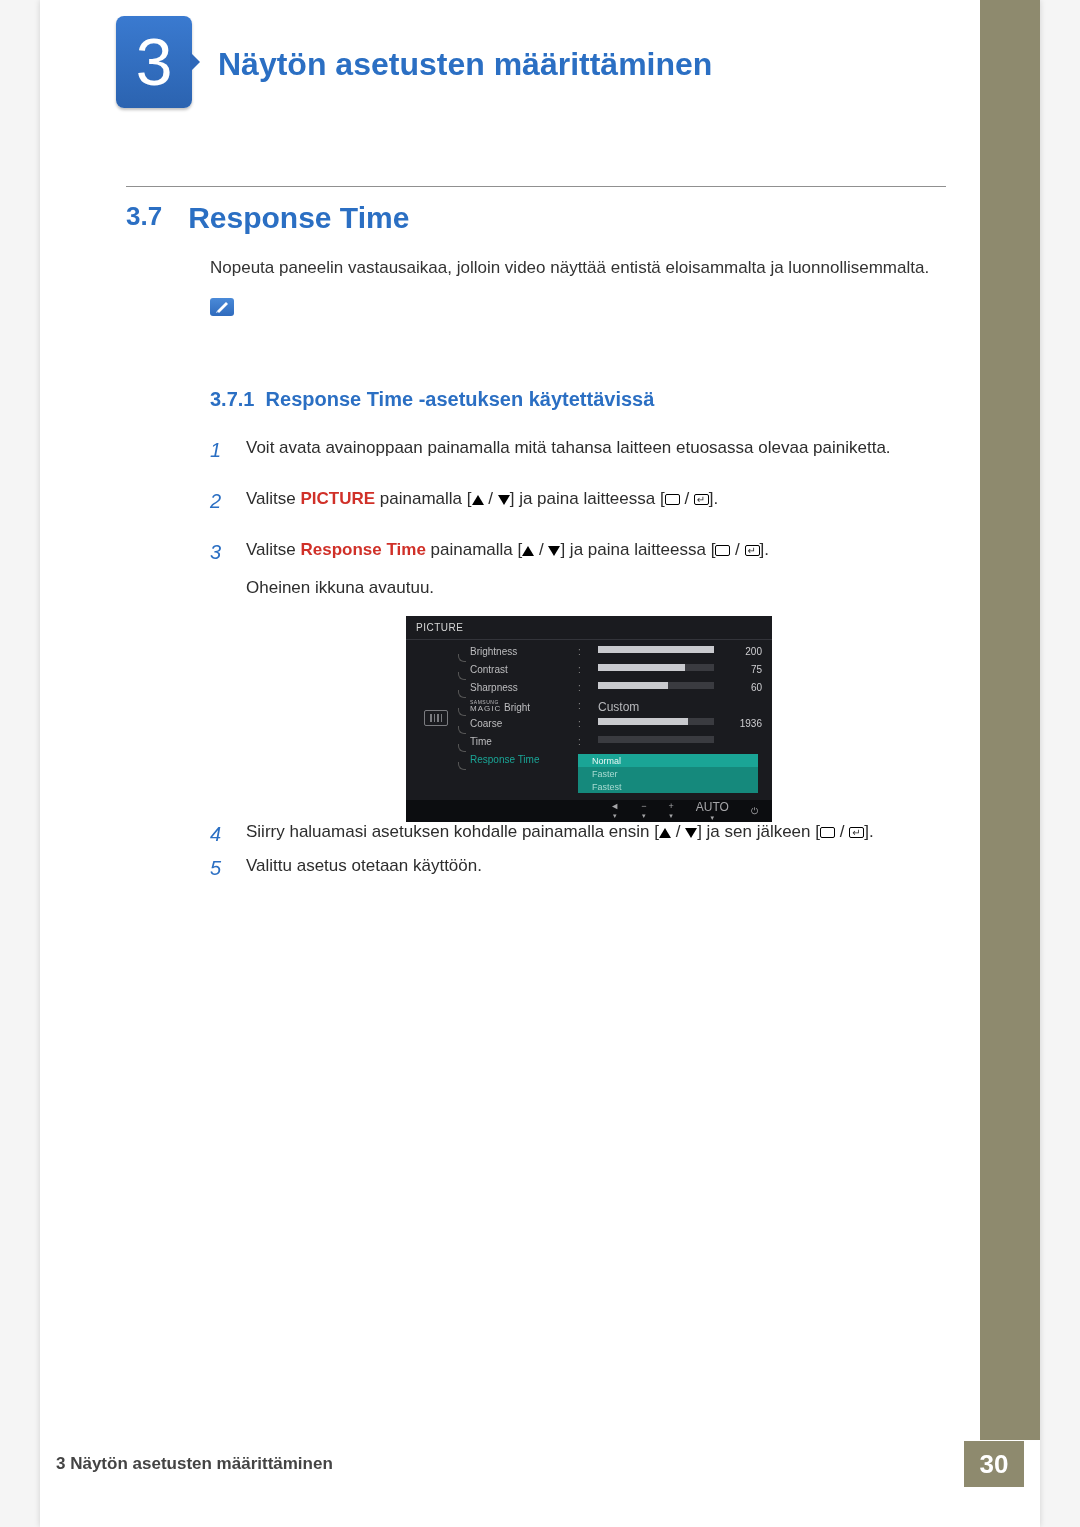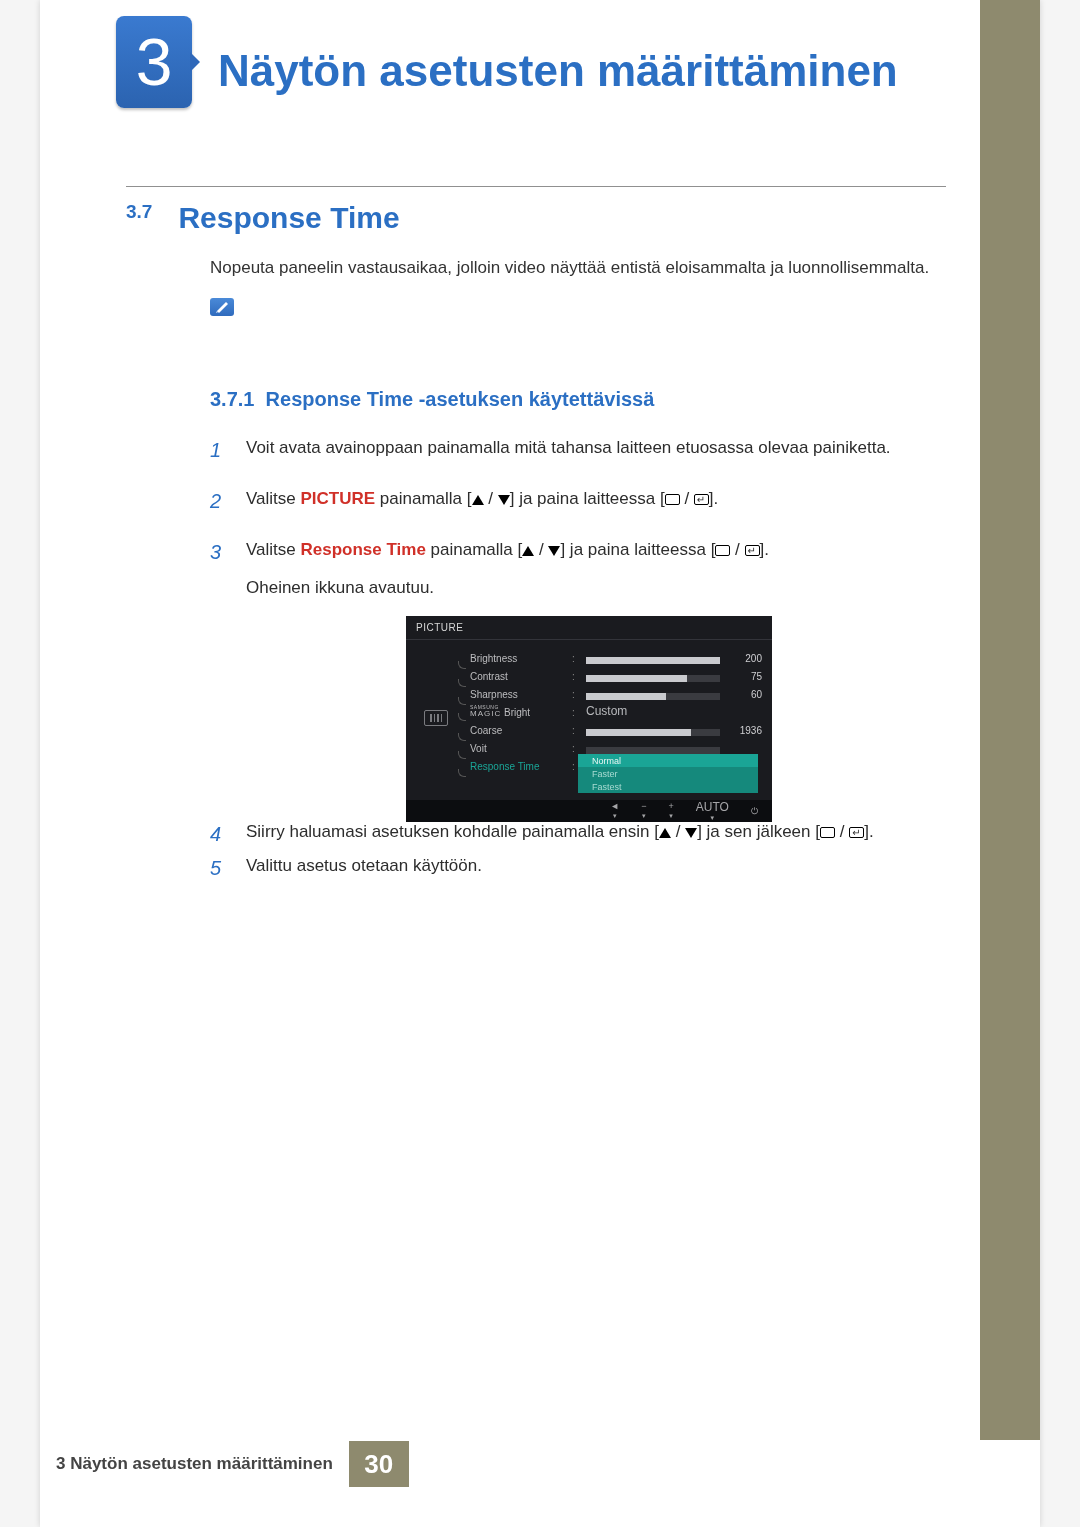--- a/index.html
+++ b/index.html
@@ -52,37 +52,37 @@
     top: 36px;
     width: 0; height: 0;
     border-top: 10px solid transparent;
     border-bottom: 10px solid transparent;
     border-left: 10px solid #2f68b9;
   }
   .chapter-title {
     position: absolute;
     left: 178px;
     top: 46px;
-    font-size: 44px;
+    font-size: 32px;
     font-weight: bold;
     color: #2b6fc3;
   }
   .section-row {
     position: absolute;
     left: 86px;
     top: 186px;
     width: 820px;
     border-top: 1px solid #909090;
     padding-top: 14px;
     display: flex;
     gap: 26px;
   }
   .section-num {
     color: #2b6fc3;
-    font-size: 19px;
+    font-size: 26px;
     font-weight: bold;
   }
   .section-title {
     color: #2b6fc3;
     font-size: 30px;
     font-weight: bold;
   }
   .intro {
     position: absolute;
     left: 170px;
@@ -227,21 +227,21 @@
   }
   .osd-left .m-icon {
     width: 24px; height: 16px;
     border: 1.5px solid #7a7b7f;
     border-radius: 2px;
     display:flex;align-items:center;justify-content:center;
   }
   .osd-left .m-icon .bars { width: 12px; height: 8px; display:flex; gap:2px; }
   .osd-left .m-icon .bars span { width:2px; background:#7a7b7f; }
   .osd-rows { flex: 1; }
-  .osd-row { display: flex; align-items: flex-end; height: 18px; gap: 6px; }
+  .osd-row { display: flex; align-items: flex-start; height: 18px; gap: 12px; }
   .osd-label { width: 110px; color: #bdbdbf; font-size: 10px; padding-left: 14px; position: relative; }
   .osd-row .curve { position:absolute; left:2px; top:8px; width:8px; height:8px; border-left:1px solid #555; border-bottom:1px solid #555; border-bottom-left-radius:6px; }
   .osd-colon { width: 8px; color: #888; }
   .osd-bar { flex: 1; height: 7px; background: #3a3b40; position: relative; }
   .osd-bar .fill { position: absolute; left: 0; top: 0; height: 100%; background: #c9cace; }
   .osd-val { width: 36px; text-align: right; color: #cfcfd2; font-size: 10px; }
   .osd-custom { flex:1; color:#b8b9bc; font-size:12px; }
   .osd-select { position: absolute; left: 172px; top: 114px; width: 180px; }
   .osd-opt { height: 13px; font-size: 9px; padding: 0 10px 0 14px; color:#a9dbd2; display:flex; align-items:center; }
   .osd-opt.sel { background: #1aa596; color: #e8f6f3; }
@@ -262,21 +262,21 @@
   .osd-footer .fbtn .dn { font-size:7px; }
   .step4 { position: absolute; left: 170px; top: 818px; width: 740px; }
   .step5 { position: absolute; left: 170px; top: 852px; width: 740px; }
   .footer {
     position: absolute;
     left: 0;
     bottom: 40px;
     width: 984px;
     height: 46px;
     display: flex;
-    justify-content: flex-start;
+    justify-content: space-between;
     align-items: stretch;
   }
   .footer-text {
     display: flex;
     align-items: center;
     padding: 0 16px;
     font-size: 17px;
     font-weight: bold;
     color: #444;
   }
@@ -401,21 +401,21 @@
         </div>
         <div class="osd-row">
           <div class="osd-label"><span class="curve"></span><span>Coarse</span></div>
           <div class="osd-colon">:</div>
           <div class="osd-bar">
               <div class="fill" style="width:78%"></div>
             </div>
           <div class="osd-val">1936</div>
         </div>
         <div class="osd-row">
-          <div class="osd-label"><span class="curve"></span><span>Voit</span></div>
+          <div class="osd-label"><span class="curve"></span><span>Time</span></div>
           <div class="osd-colon">:</div>
           <div class="osd-bar">
               <div class="fill" style="width:0%"></div>
             </div>
           <div class="osd-val"></div>
         </div>
         <div class="osd-row">
           <div class="osd-label osd-highlight"><span class="curve"></span><span>Response Time</span></div>
           <div class="osd-colon">:</div>
           <div style="flex:1"></div>

